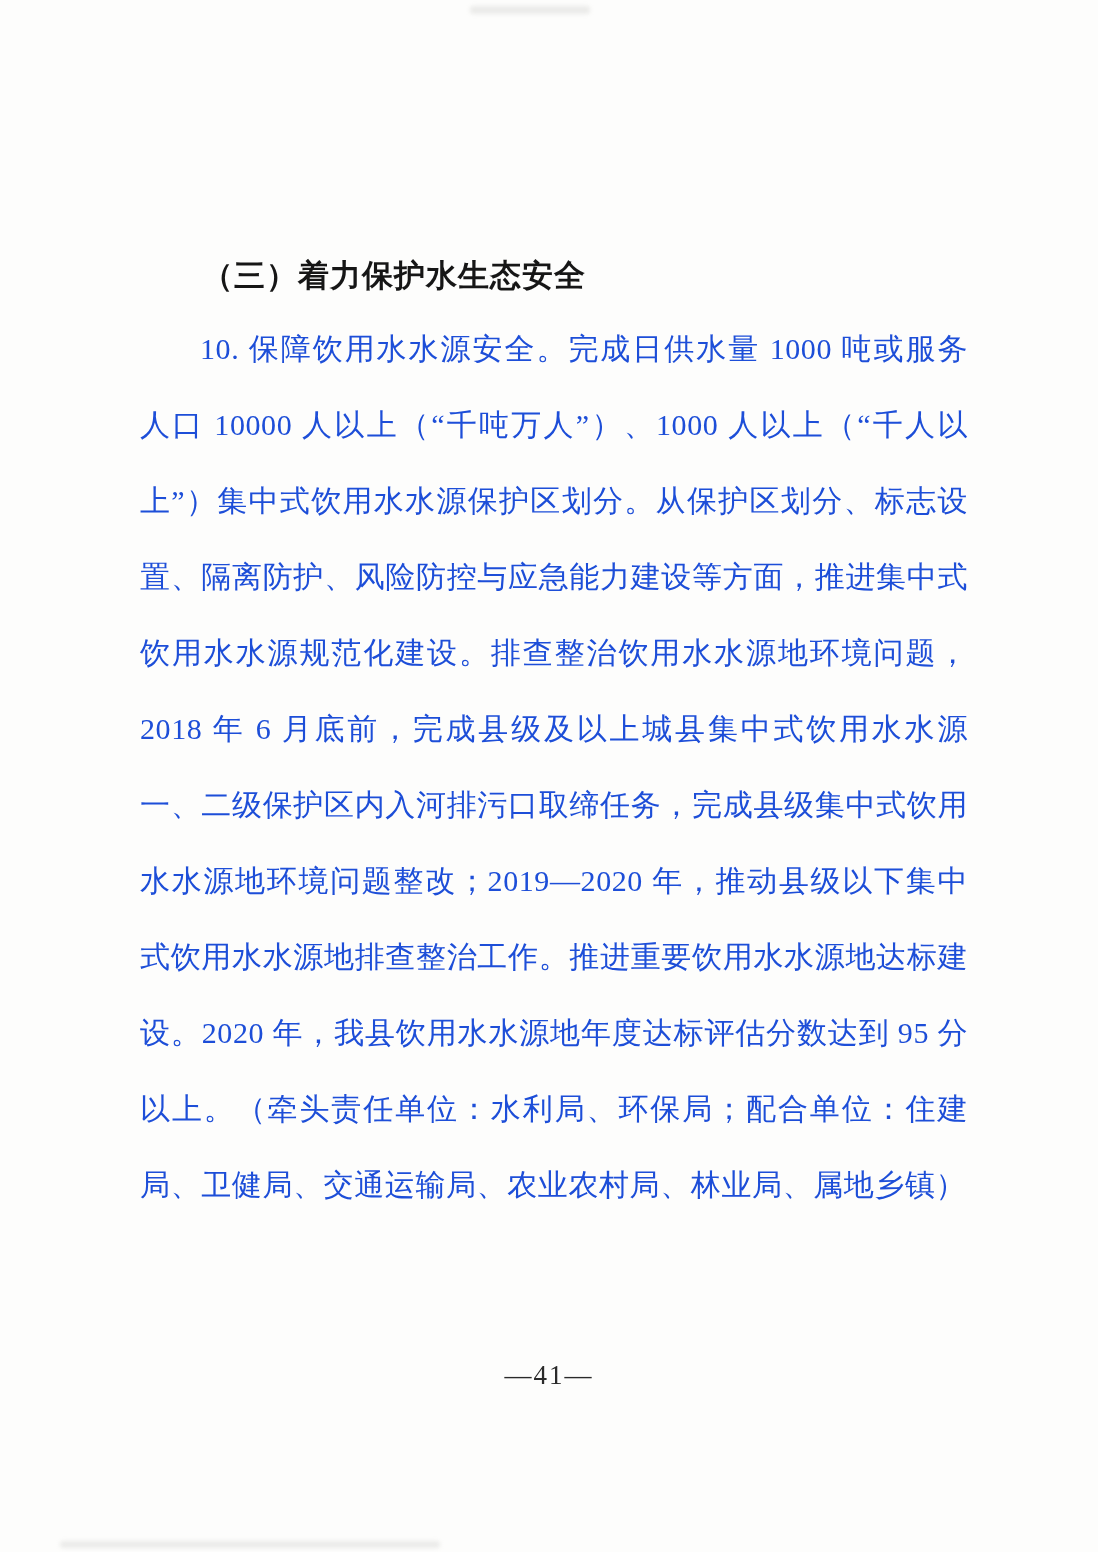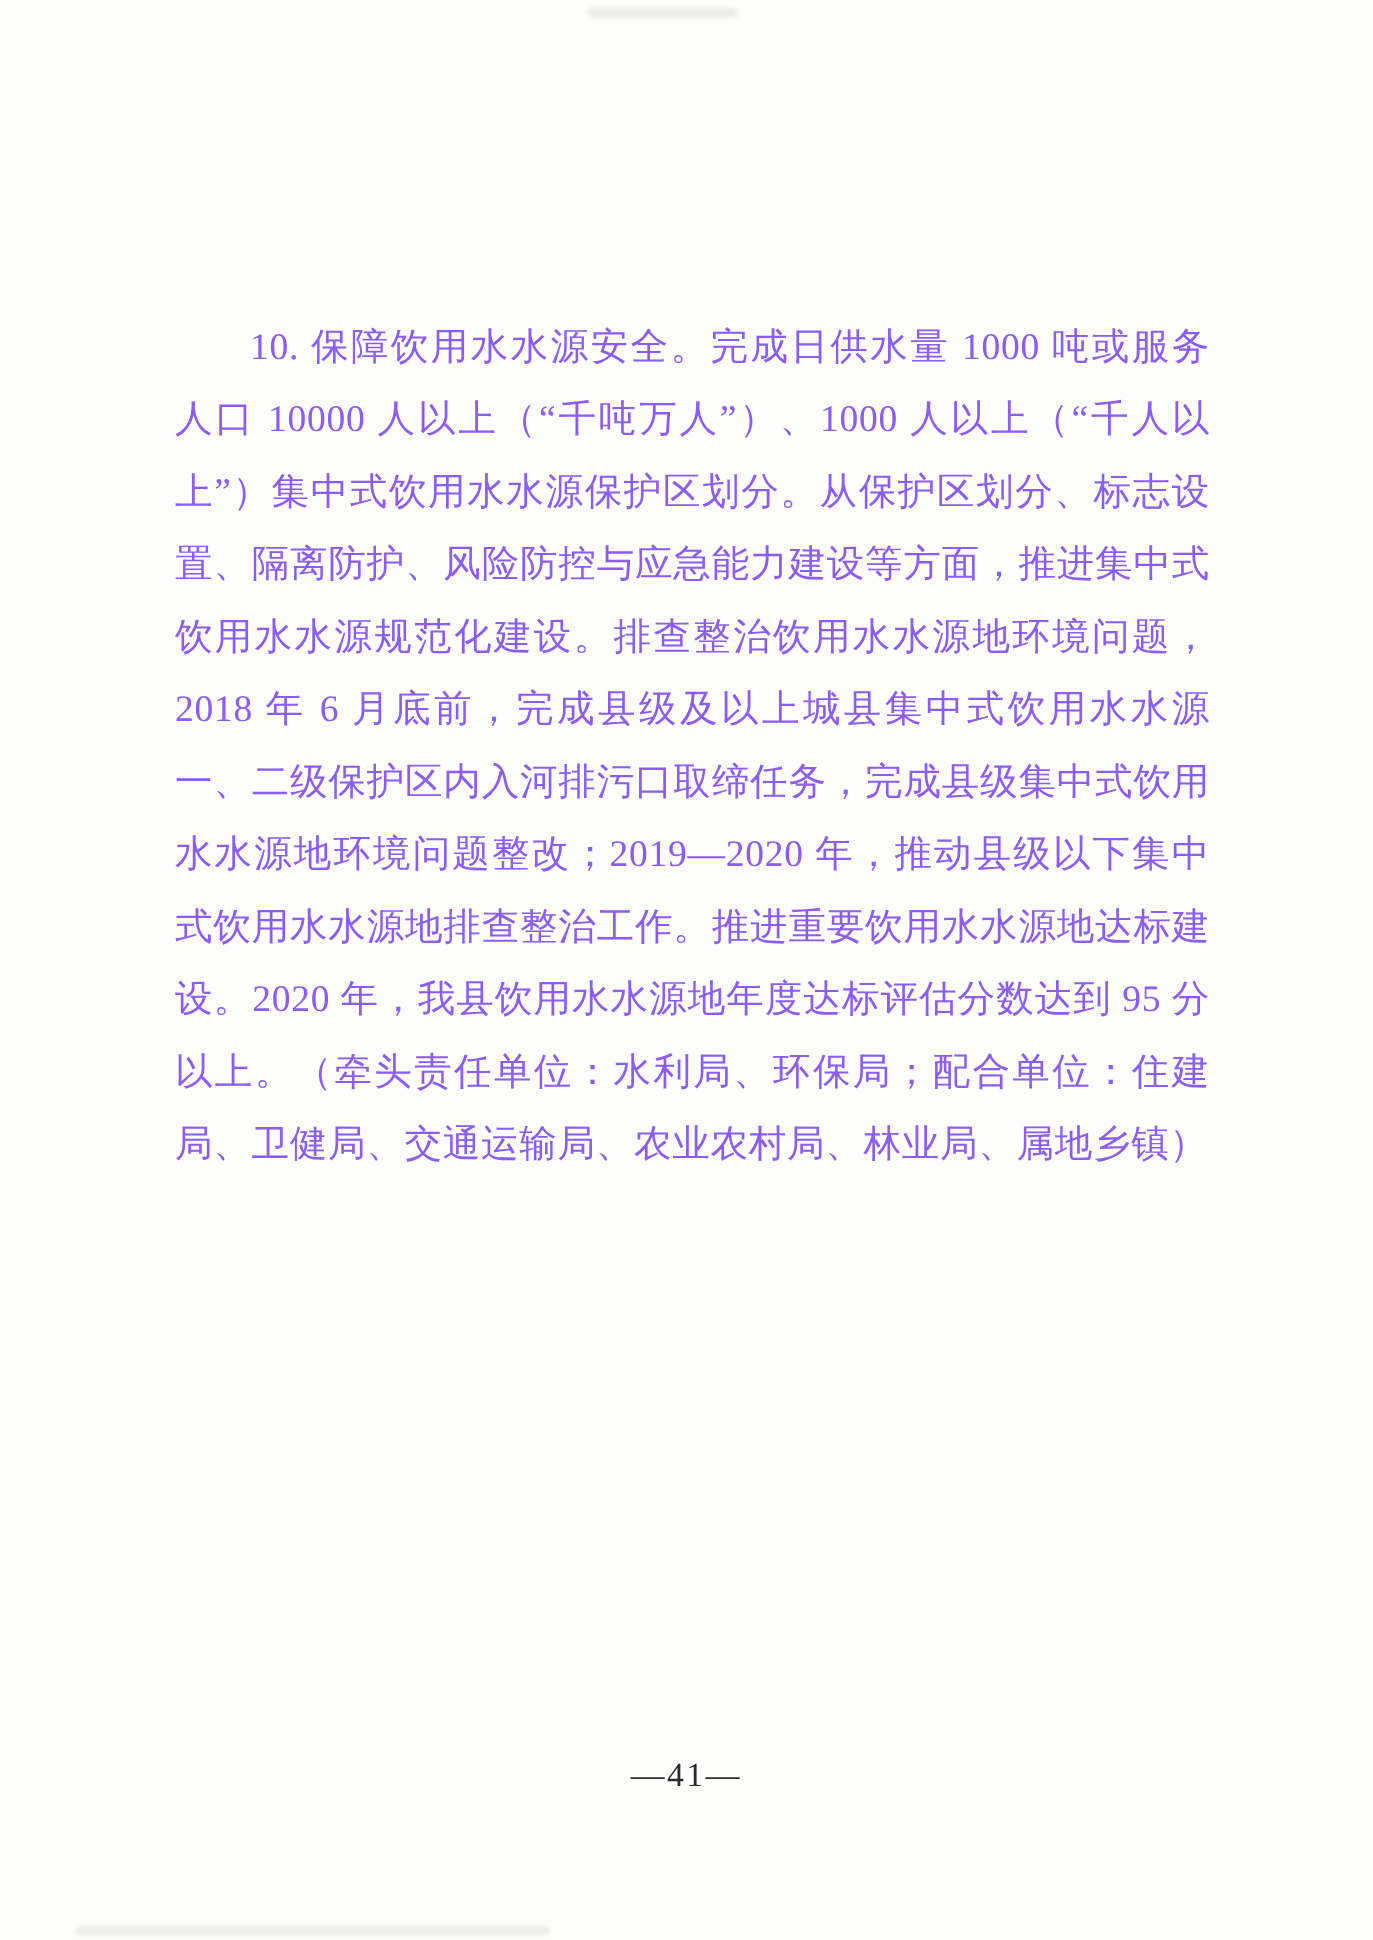--- a/index.html
+++ b/index.html
@@ -28,37 +28,36 @@
     font-size: 31px;
     font-weight: bold;
     line-height: 54px;
     text-indent: 2em;
     letter-spacing: 1px;
     color: #161616;
   }
   .para {
     margin: 0;
     font-size: 30px;
-    line-height: 58px;
+    line-height: 76px;
     text-align: justify;
     text-justify: inter-character;
     text-indent: 2em;
     letter-spacing: 0.6px;
-    color: #8b5cf6;
+    color: #1d4ed8;
   }
   .page-number {
     position: absolute;
     left: 0;
     right: 0;
     top: 1360px;
     text-align: center;
     font-size: 27px;
     letter-spacing: 2px;
     color: #2a2a2a;
-    margin-top: 45px;
   }
   .scan-artifact {
     position: absolute;
     background: #c9c9c6;
     opacity: 0.35;
     filter: blur(2px);
     border-radius: 3px;
   }
   .scan-artifact.top {
     left: 470px;
@@ -74,20 +73,21 @@
   }
 </style>
 </head>
 <body>
 
 <div class="page">
 
   <div class="scan-artifact top"></div>
 
   <div class="content">
+    <h2 class="heading">（三）着力保护水生态安全</h2>
 
     <p class="para">10. 保障饮用水水源安全。完成日供水量 1000 吨或服务人口 10000 人以上（“千吨万人”）、1000 人以上（“千人以上”）集中式饮用水水源保护区划分。从保护区划分、标志设置、隔离防护、风险防控与应急能力建设等方面，推进集中式饮用水水源规范化建设。排查整治饮用水水源地环境问题，2018 年 6 月底前，完成县级及以上城县集中式饮用水水源一、二级保护区内入河排污口取缔任务，完成县级集中式饮用水水源地环境问题整改；2019—2020 年，推动县级以下集中式饮用水水源地排查整治工作。推进重要饮用水水源地达标建设。2020 年，我县饮用水水源地年度达标评估分数达到 95 分以上。（牵头责任单位：水利局、环保局；配合单位：住建局、卫健局、交通运输局、农业农村局、林业局、属地乡镇）</p>
 
   </div>
 
   <div class="page-number">—41—</div>
 
   <div class="scan-artifact bottom"></div>
 
 </div>

